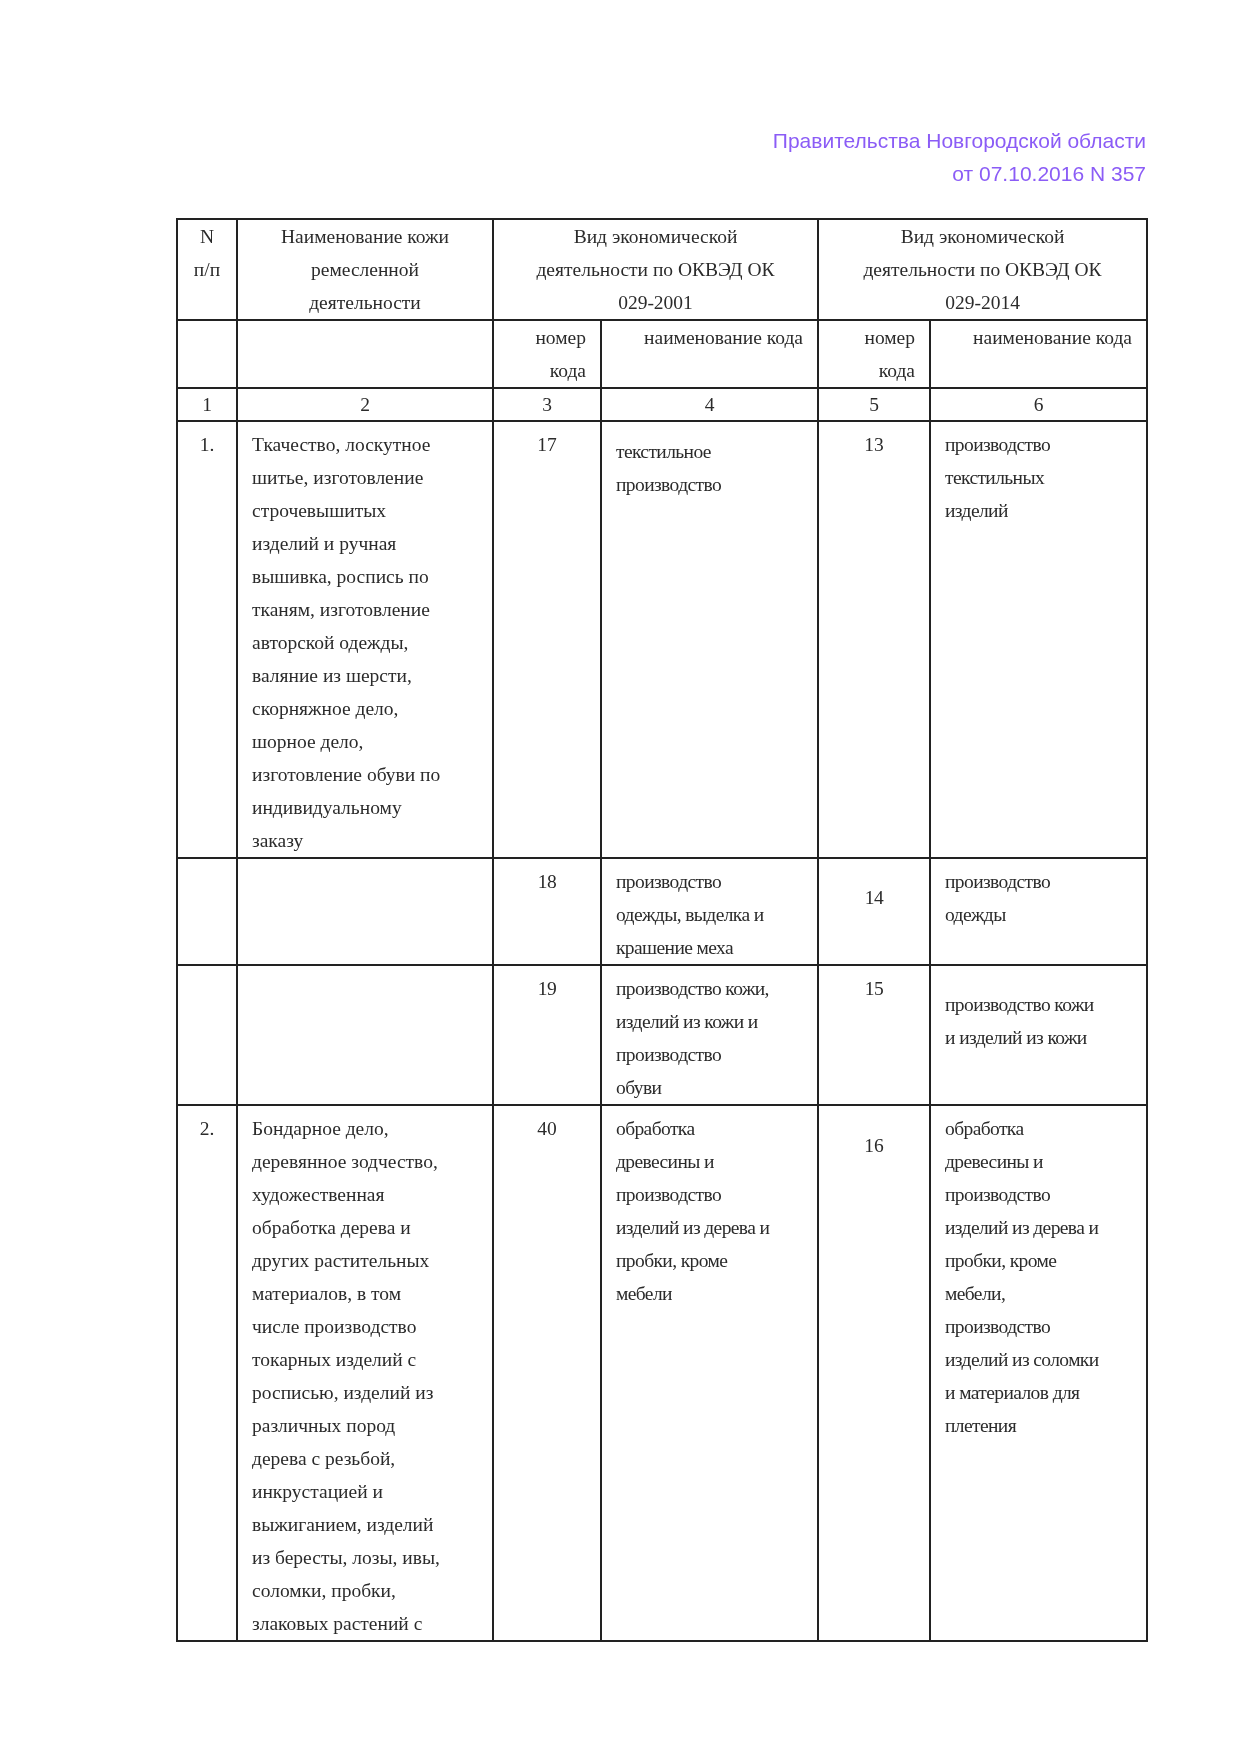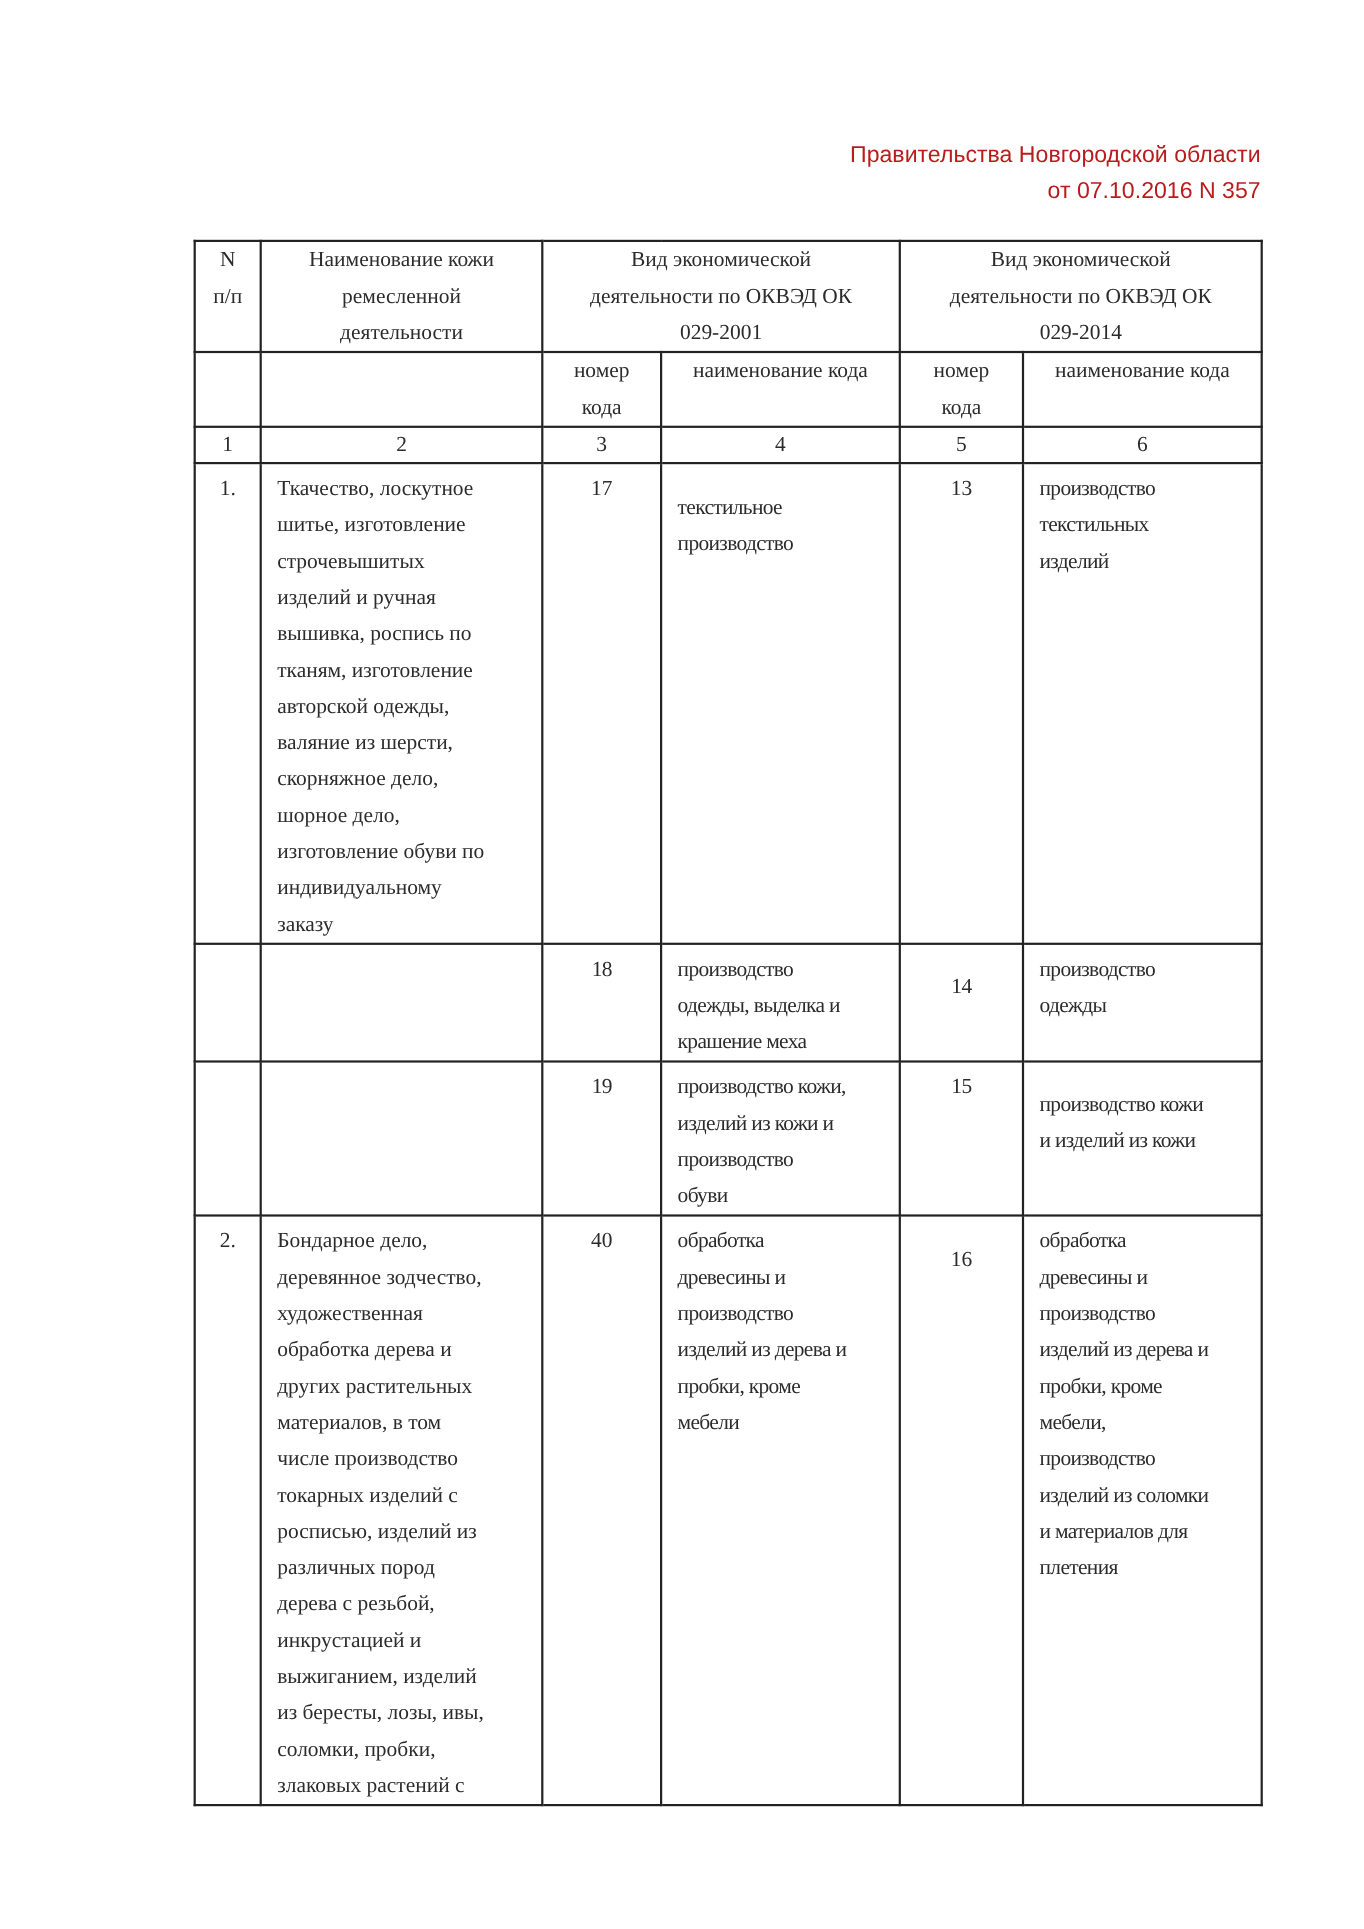--- a/index.html
+++ b/index.html
@@ -15,21 +15,21 @@
       color: #1a1a1a;
     }
     .doc-header {
       position: absolute;
       right: 94px;
       top: 124px;
       text-align: right;
       font-family: "Liberation Sans", "DejaVu Sans", sans-serif;
       font-size: 21px;
       line-height: 33px;
-      color: #b91c1c;
+      color: #8b5cf6;
     }
     .doc-header div { white-space: nowrap; }
 
     table.okved {
       position: absolute;
       left: 176px;
       top: 218px;
       width: 970px;
       border-collapse: collapse;
       font-family: "Liberation Serif", "DejaVu Serif", serif;
@@ -40,21 +40,21 @@
     }
     table.okved td {
       border: 2px solid #222;
       vertical-align: top;
       padding: 0 14px 0 14px;
       word-wrap: break-word;
     }
     .c { text-align: center; }
     .l { text-align: left; }
     .hdr td { padding-top: 6px; padding-bottom: 0; }
-    .sub td { padding-top: 6px; }
+    .sub td { padding-top: 6px; text-align: right; }
     .num td { padding-top: 0; line-height: 31px; }
     .pre { white-space: pre-line; }
     .cond { letter-spacing: -0.6px; }
   </style>
 </head>
 <body>
 
 <div class="doc-header">
   <div>Правительства Новгородской области</div>
   <div>от 07.10.2016 N 357</div>
@@ -114,21 +114,21 @@
 вышивка, роспись по
 тканям, изготовление
 авторской одежды,
 валяние из шерсти,
 скорняжное дело,
 шорное дело,
 изготовление обуви по
 индивидуальному
 заказу</td>
     <td class="c" style="padding-top:6px">17</td>
-    <td class="l pre cond" style="padding-top:23px">текстильное
+    <td class="l pre cond" style="padding-top:13px">текстильное
 производство</td>
     <td class="c" style="padding-top:6px">13</td>
     <td class="l pre cond" style="padding-top:6px">производство
 текстильных
 изделий</td>
   </tr>
 
   <tr style="height:99px">
     <td class="c" style="padding-top:6px"></td>
     <td class="l pre" style="padding-top:6px"></td>

